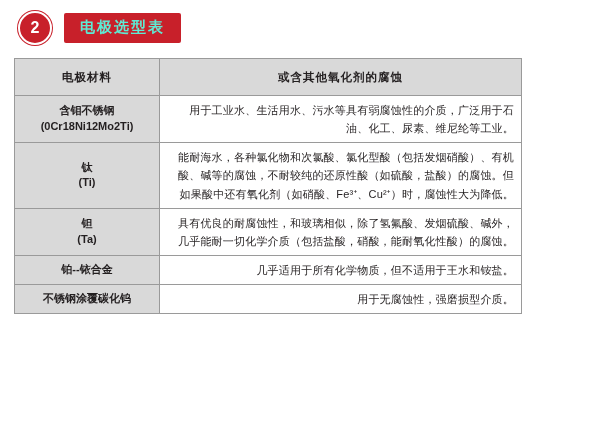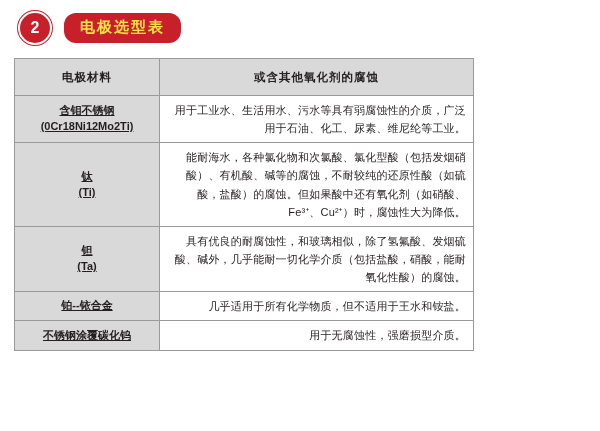--- a/index.html
+++ b/index.html
@@ -41,33 +41,33 @@
     align-items: center;
     justify-content: center;
     margin-left: 4px;
     margin-right: 12px;
     border: 2px solid #ffffff;
     box-shadow: 0 0 0 1px #c8202a;
     flex: none;
   }
   .title-bar {
     background: #c8202a;
-    color: #fde047;
+    color: #5eead4;
     font-size: 15px;
     font-weight: bold;
     letter-spacing: 2px;
     padding: 5px 16px 6px 16px;
-    border-radius: 12px;
+    border-radius: 2px;
     display: inline-block;
   }
 
   
   table.spec {
     border-collapse: collapse;
-    width: 460px;
+    width: 508px;
     table-layout: fixed;
     border: 1px solid #9a9a9a;
   }
   table.spec th,
   table.spec td {
     border: 1px solid #9a9a9a;
     vertical-align: middle;
     padding: 5px 7px;
   }
   thead th {
@@ -86,21 +86,21 @@
     line-height: 1.45;
     width: 130px;
   }
   td.desc {
     background: #ffffff;
     font-size: 11px;
     line-height: 1.65;
     text-align: right;
     letter-spacing: 0.2px;
   }
-  .mat-line { display: block; text-decoration: underline; }
+  .mat-line { display: block; }
 </style>
 </head>
 <body>
 
 <div class="page">
 
   <div class="header">
     <div class="badge">2</div>
     <div class="title-bar">电极选型表</div>
   </div>

